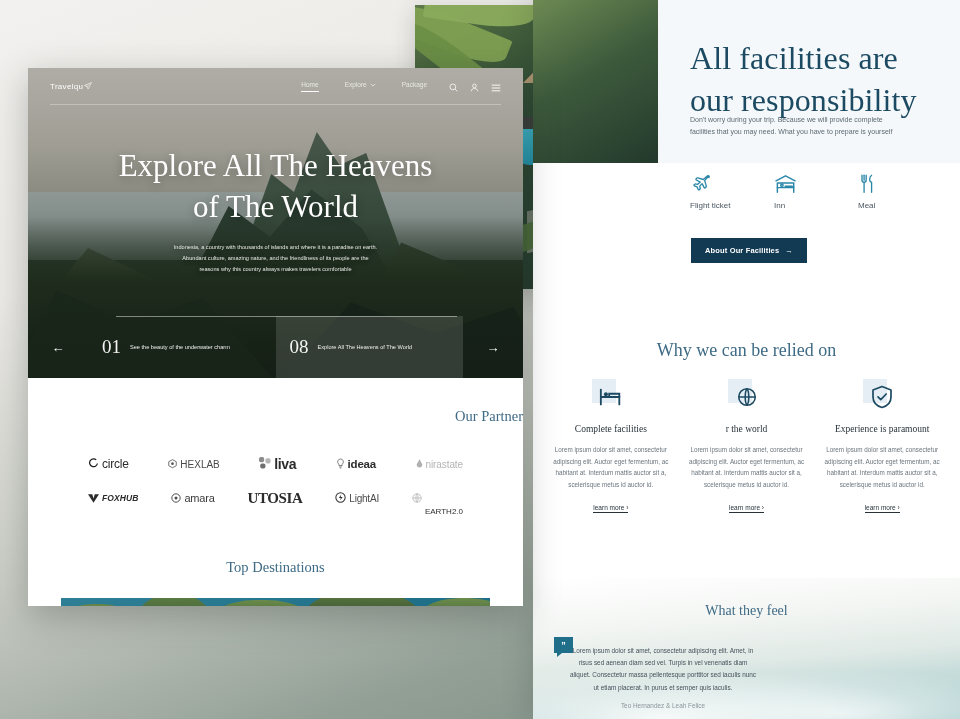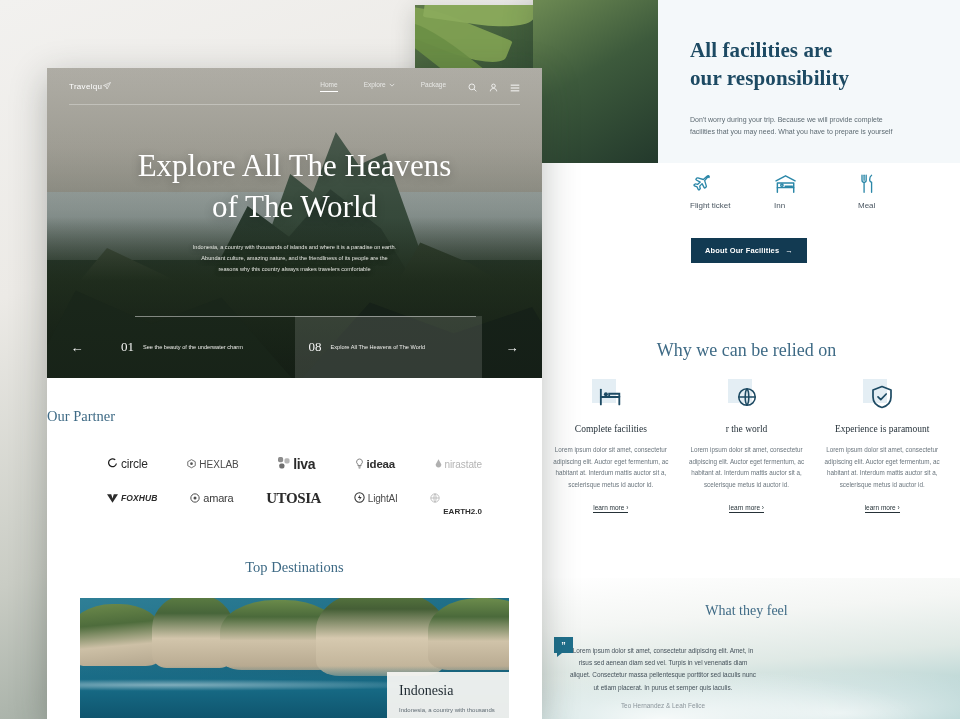--- a/index.html
+++ b/index.html
@@ -39,21 +39,21 @@
   }
   .pr-hero .photo{
     position:absolute; left:0; top:0; width:125px; height:163px;
     background:linear-gradient(150deg,#6d8a53,#3d5a3c 45%,#23392c);
     overflow:hidden;
   }
   .fac-head{
     position:absolute; left:157px; top:37px; width:250px;
   }
   .fac-head h1{
-    font-size:21px; line-height:1.32; color:#1d4a63; font-weight:700;
+    font-size:32px; line-height:1.32; color:#1d4a63; font-weight:400;
     letter-spacing:.1px;
   }
   .fac-desc{
     position:absolute; left:157px; top:114px; width:212px;
     font-size:7px; line-height:1.75; color:#5d6a72;
   }
   .fac-items{
     position:absolute; left:157px; top:168px; display:flex; gap:38px;
   }
   .fac-item{ width:46px; }
@@ -123,21 +123,21 @@
     position:absolute; left:568px; top:645px; width:190px; text-align:center;
     font-size:6.4px; line-height:1.9; color:#44515a;
   }
   .feel-author{
     position:absolute; left:568px; top:702px; width:190px; text-align:center;
     font-size:6.4px; color:#8b959b;
   }
 
   
   .panel-left{
-    position:absolute; left:47px; top:68px; width:495px; height:651px;
+    position:absolute; left:28px; top:68px; width:495px; height:538px;
     background:#fff; box-shadow:0 10px 34px rgba(35,45,40,.30);
     overflow:hidden;
   }
   .hero{
     position:relative; width:495px; height:310px; overflow:hidden;
     background:#2f4138;
   }
   .hero .sky2{position:absolute;left:0;top:0;width:100%;height:46%;
     background:linear-gradient(180deg,#b9b6ad 0%,#a9a69c 55%,#8e8e84 100%);}
   .hero .sea{position:absolute;left:0;top:40%;width:100%;height:22%;
@@ -186,27 +186,27 @@
   .sl-arrow{
     width:60px; display:flex; align-items:center; justify-content:center;
     color:#fff; font-size:13px; cursor:pointer;
   }
   .sl-items{ flex:1; display:flex; height:100%; }
   .sl-item{
     flex:1; display:flex; align-items:center; gap:9px; padding:0 8px 0 14px;
   }
   .sl-item.active{ background:rgba(255,255,255,.13); }
   .sl-num{
-    font-family:"Liberation Serif",serif; color:#fff; font-size:13px; opacity:.95;
+    font-family:"Liberation Serif",serif; color:#fff; font-size:19px; opacity:.95;
   }
   .sl-txt{ color:#efefec; font-size:5.6px; line-height:1.6; }
 
   
   .partner-title{
-    margin-top:30px; text-align:left; font-size:14.5px; color:#3e6a85;
+    margin-top:30px; text-align:right; font-size:14.5px; color:#3e6a85;
   }
   .logos{ margin-top:22px; padding:0 60px; }
   .logo-row{ display:flex; justify-content:space-between; align-items:center; height:34px; }
   .brand{ display:flex; align-items:center; gap:3px; color:#2b2b2b; }
 
   .dest-title{
     margin-top:44px; text-align:center; font-size:14.5px; color:#3e6a85;
   }
   .dest-wrap{ margin:22px 33px 0; position:relative; height:120px; overflow:hidden; }
   .dest-img{
@@ -530,21 +530,21 @@
         </span>
         <span style="font-size:10px;color:#4b4b4b;letter-spacing:-.2px;">LightAI</span>
       </div>
       <div class="brand">
         <span>
           <svg width="10" height="10" viewBox="0 0 12 12" fill="none" stroke="#b6b6b6" stroke-width="1">
               <circle cx="6" cy="6" r="5"></circle>
               <path d="M1 6h10M6 1c1.8 2 1.8 8 0 10M6 1C4.2 3 4.2 9 6 11"></path>
             </svg>
         </span>
-        <span style="font-size:8px;font-weight:700;color:#2e2e2e;margin-top:26px;">EARTH2.0</span>
+        <span style="font-size:8px;font-weight:400;color:#2e2e2e;margin-top:26px;">EARTH2.0</span>
       </div>
     </div>
   </div>
 
   <div class="dest-title serif">Top Destinations</div>
 
   <div class="dest-wrap">
     <div class="dest-img">
       <div class="isle" style="left:-10px;top:6px;width:92px;height:62px;background:linear-gradient(175deg,#6d8b4b 0%,#4e6c3c 30%,#cbbfa8 62%,#a89madeup 100%);"></div>
       <div class="isle" style="left:-10px;top:6px;width:92px;height:62px;background:linear-gradient(175deg,#6d8b4b 0%,#4e6c3c 34%,#cdc0a6 66%,#b3a68e 100%);"></div>

